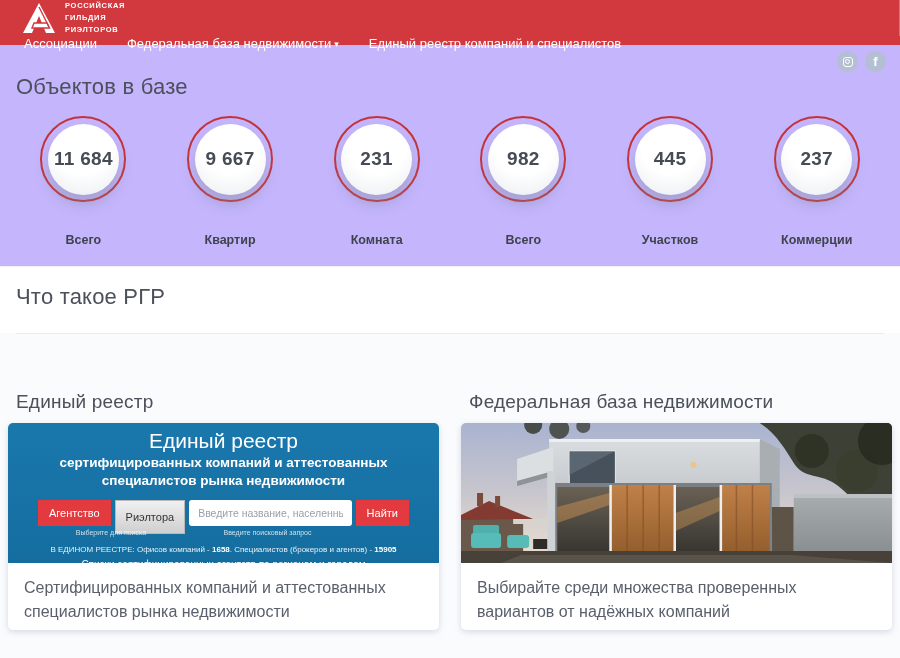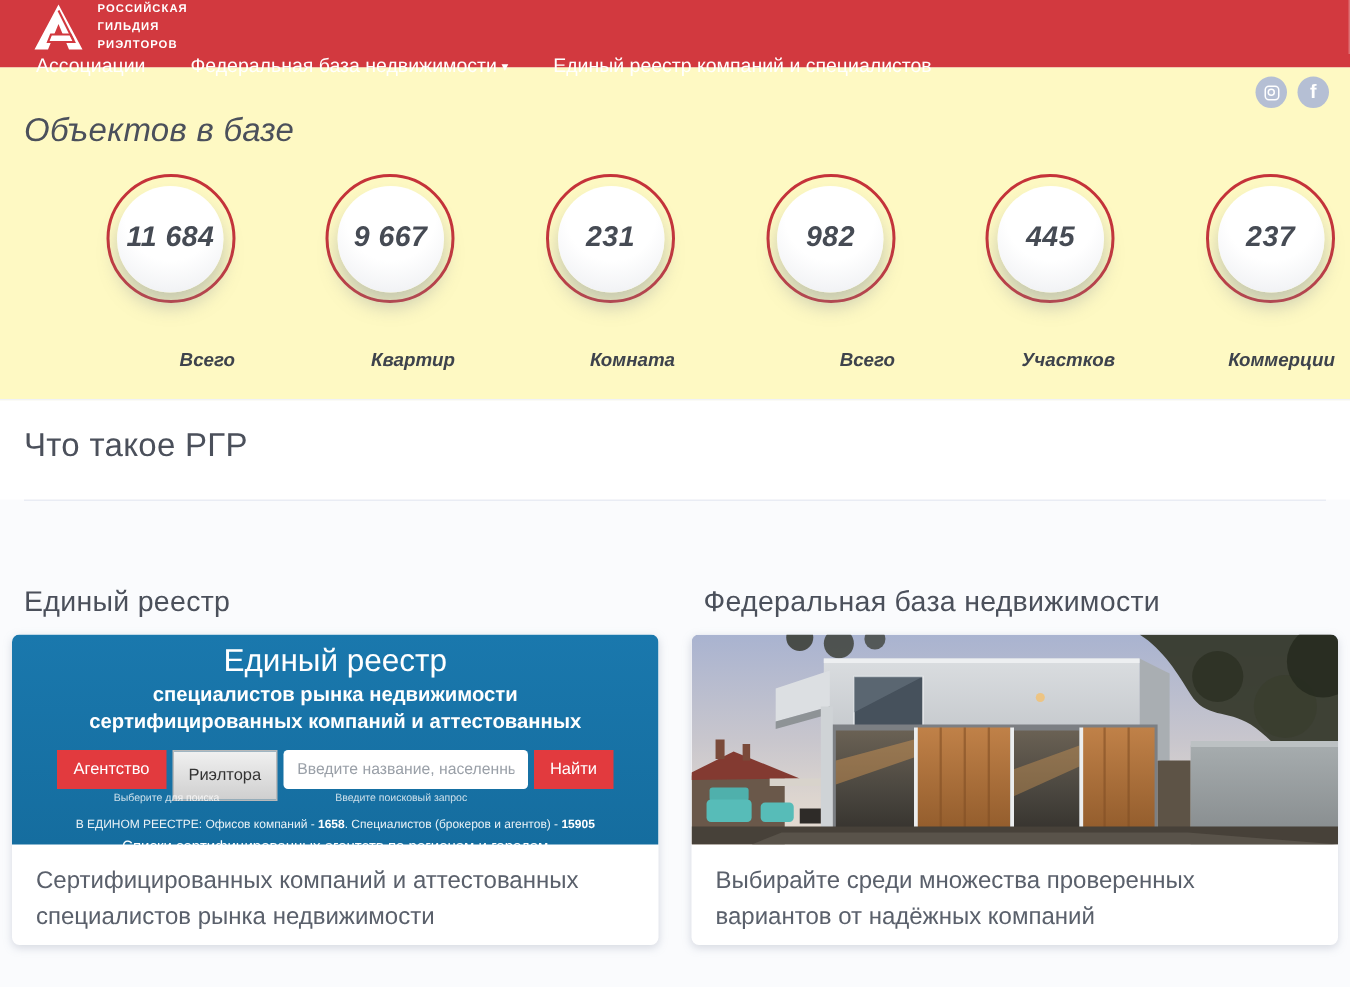--- a/index.html
+++ b/index.html
@@ -21,24 +21,24 @@
   .caret { font-size:9px; margin-left:3px; display:inline-block; transform:translateY(-1px); }
   .social { margin-left:auto; display:flex; align-items:center; gap:7px; padding-right:14px; }
   .soc { width:21px; height:21px; border-radius:50%; background:#b5bfd4; display:flex;
     align-items:center; justify-content:center; color:#fff; cursor:pointer; }
   .ig-box { width:10px; height:10px; border:1.5px solid #fff; border-radius:3px; position:relative; }
   .ig-box::after { content:''; position:absolute; width:3.5px; height:3.5px; border:1.2px solid #fff;
     border-radius:50%; top:1.2px; left:1.2px; }
   .fb-f { font-size:13px; font-weight:bold; line-height:1; transform:translateY(-0.5px); }
 
   
-  .stats-section { background:#fef9c3; padding-top:29px; border-bottom:1px solid #f0f2f7;font-style:italic; }
+  .stats-section { background:#c4b5fd; padding-top:29px; border-bottom:1px solid #f0f2f7; }
   .stats-title { font-size:22px; font-weight:500; color:#4b505b; margin:0 0 3px 16px; letter-spacing:.2px; }
   .stats-row { display:flex; padding:0 10px 19px; }
-  .stat { flex:1; display:flex; flex-direction:column; align-items:flex-end; }
+  .stat { flex:1; display:flex; flex-direction:column; align-items:center; }
   .ring { width:86px; height:86px; border:2px solid #c5333a; border-radius:50%;
     display:flex; align-items:center; justify-content:center; margin-top:13px; }
   .disc { width:71px; height:71px; border-radius:50%;
     background:radial-gradient(circle at 50% 28%, #ffffff 48%, #f3f4f6 78%, #e7e9ed 100%);
     box-shadow:0 9px 13px rgba(125,135,150,.42);
     display:flex; align-items:center; justify-content:center; }
   .stat-value { font-size:19px; font-weight:bold; color:#464b54; letter-spacing:.3px; white-space:nowrap; }
   .stat-label { margin-top:31px; font-size:12.5px; font-weight:bold; color:#3e434c; }
 
   
@@ -180,22 +180,22 @@
 
 <div class="main">
   <div class="cols">
 
     <div class="col">
       <h3 class="col-title">Единый реестр</h3>
       <div class="card">
         <div class="banner">
           <div class="banner-title">Единый реестр</div>
           <div class="banner-sub">
+            <div>сертифицированных компаний и аттестованных</div>
             <div>специалистов рынка недвижимости</div>
-            <div>сертифицированных компаний и аттестованных</div>
           </div>
           <div class="search-row">
             <div class="btn btn-red">Агентство</div>
             <div class="btn btn-gray">Риэлтора</div>
             <input class="search-input" placeholder="Введите название, населенный пункт, область" style="">
             <div class="btn btn-red">Найти</div>
           </div>
           <div class="hints">
             <span class="hint-left">Выберите для поиска</span>
             <span class="hint-mid">Введите поисковый запрос</span>

